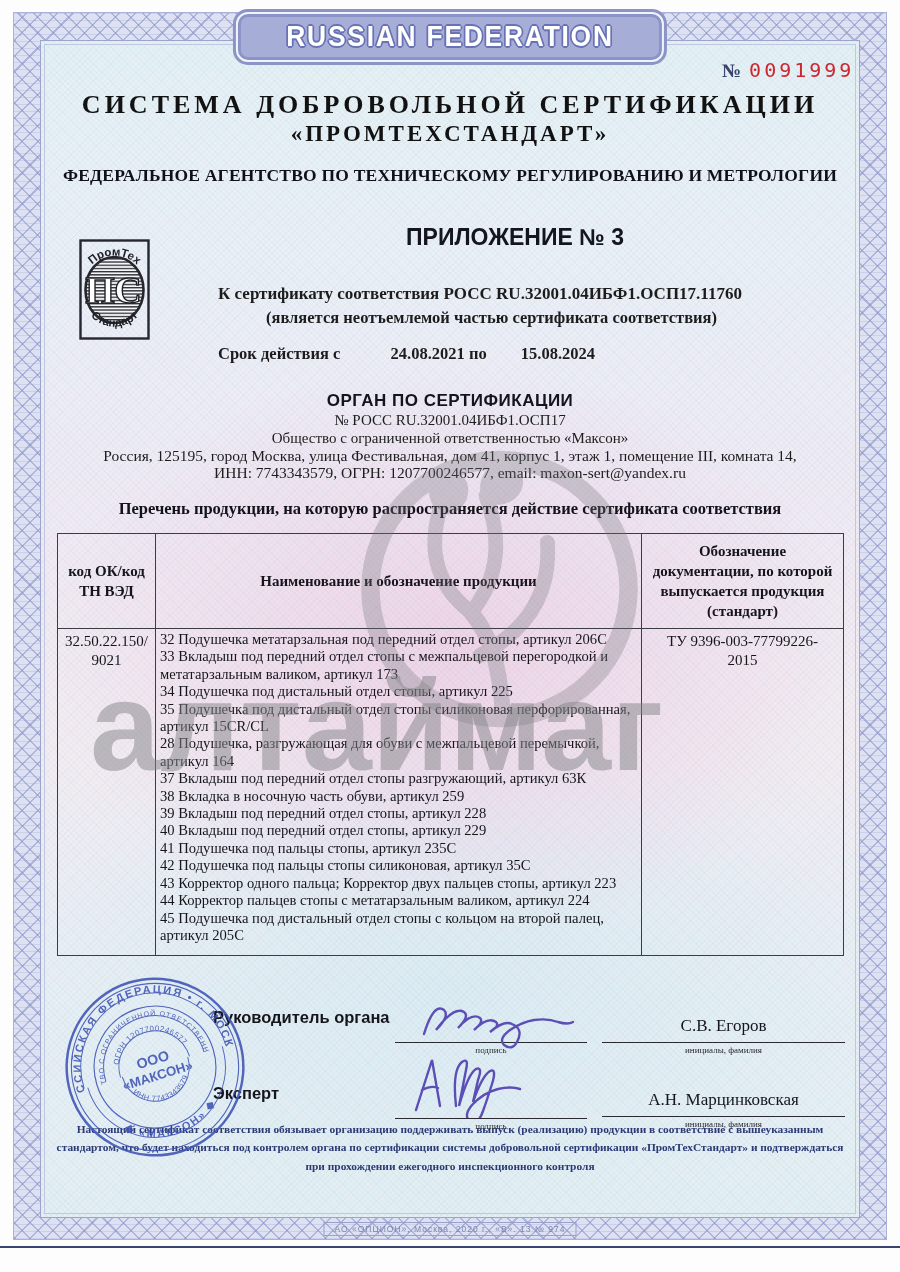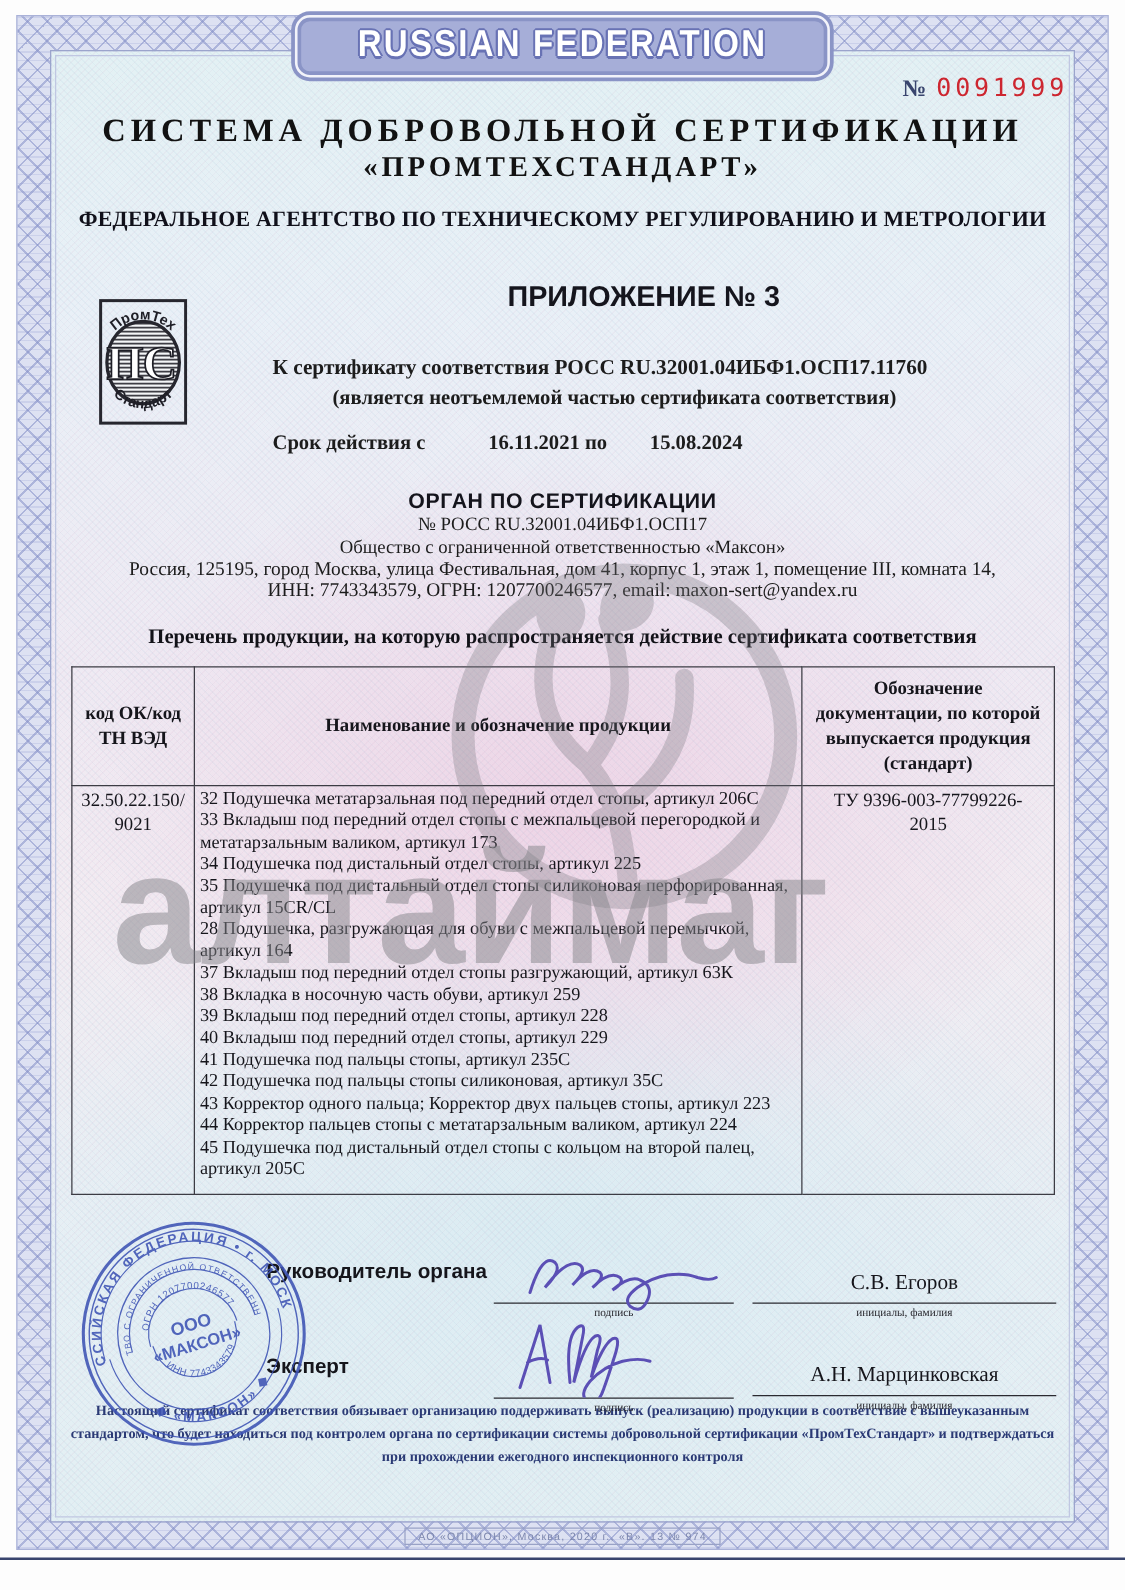--- a/index.html
+++ b/index.html
@@ -163,21 +163,21 @@
     </text>
     <text font-family="Liberation Sans, sans-serif" font-size="11.5" font-weight="bold" fill="#1e1e26">
       <textPath href="#arcBot" startOffset="50%" text-anchor="middle">Стандарт</textPath>
     </text>
   </svg>
 
   <div class="z2 cert-ref">К сертификату соответствия РОСС RU.32001.04ИБФ1.ОСП17.11760</div>
   <div class="z2 cert-note">(является неотъемлемой частью сертификата соответствия)</div>
   <div class="z2 validity">
     <span>Срок действия с</span>
-    <span class="d1">16.11.2021</span>
+    <span class="d1">24.08.2021</span>
     <span class="w">по</span>
     <span class="d2">15.08.2024</span>
   </div>
 
   <div class="z2 center ob-head">ОРГАН ПО СЕРТИФИКАЦИИ</div>
   <div class="z2 center ob-num">№ РОСС RU.32001.04ИБФ1.ОСП17</div>
   <div class="z2 center ob-co">Общество с ограниченной ответственностью «Максон»</div>
   <div class="z2 center ob-addr">Россия, 125195, город Москва, улица Фестивальная, дом 41, корпус 1, этаж 1, помещение III, комната 14,</div>
   <div class="z2 center ob-req">ИНН: 7743343579, ОГРН: 1207700246577, email: maxon-sert@yandex.ru</div>
 

